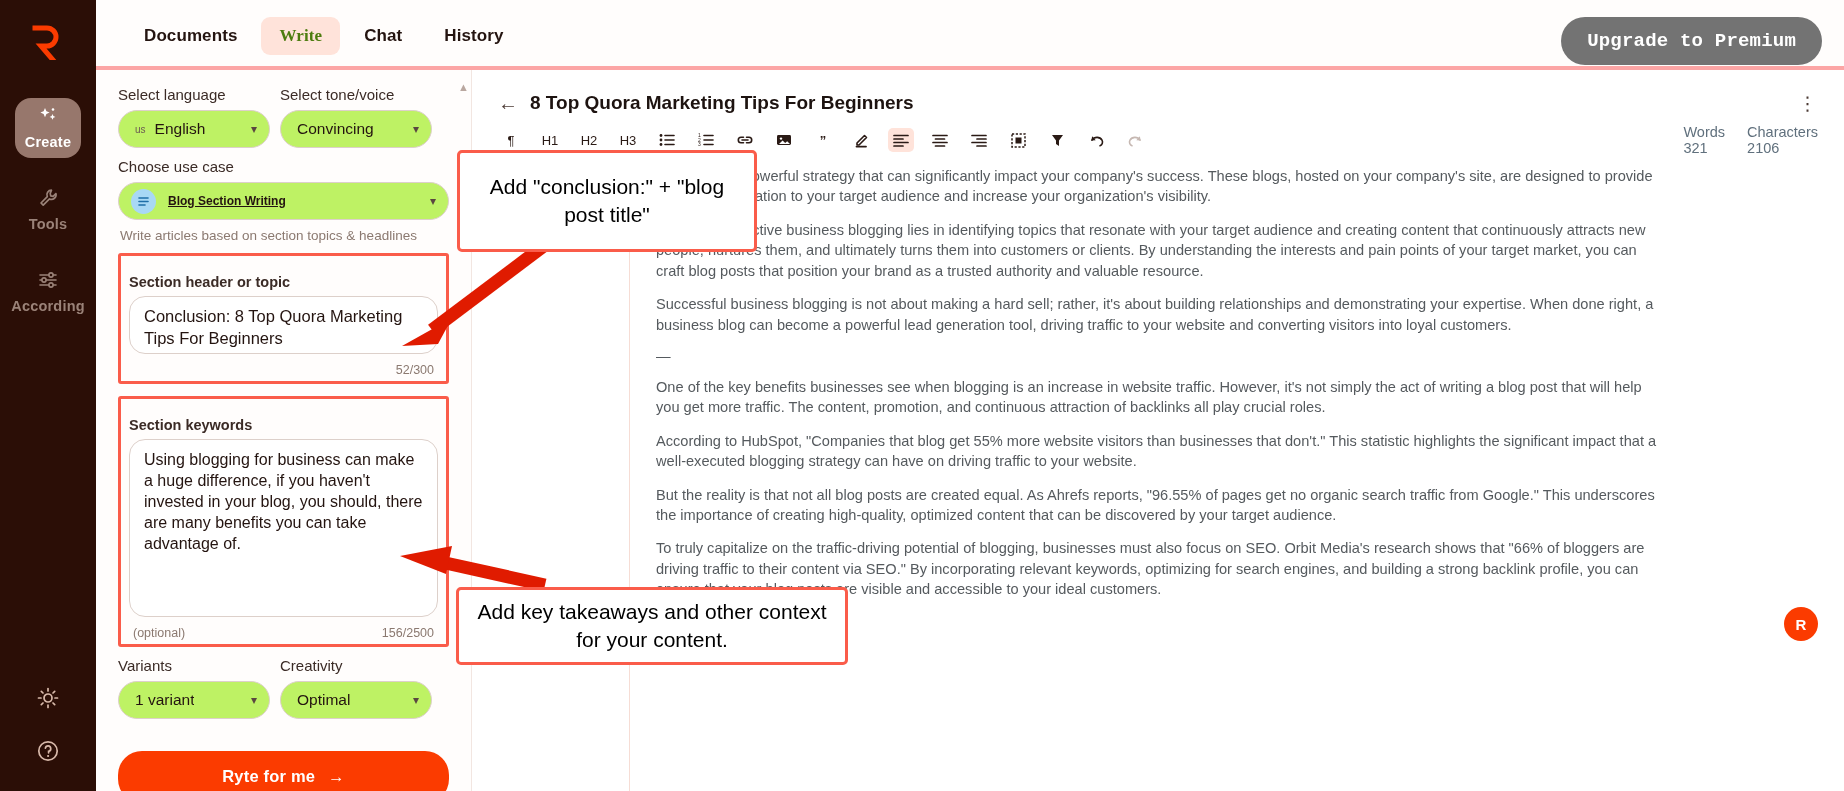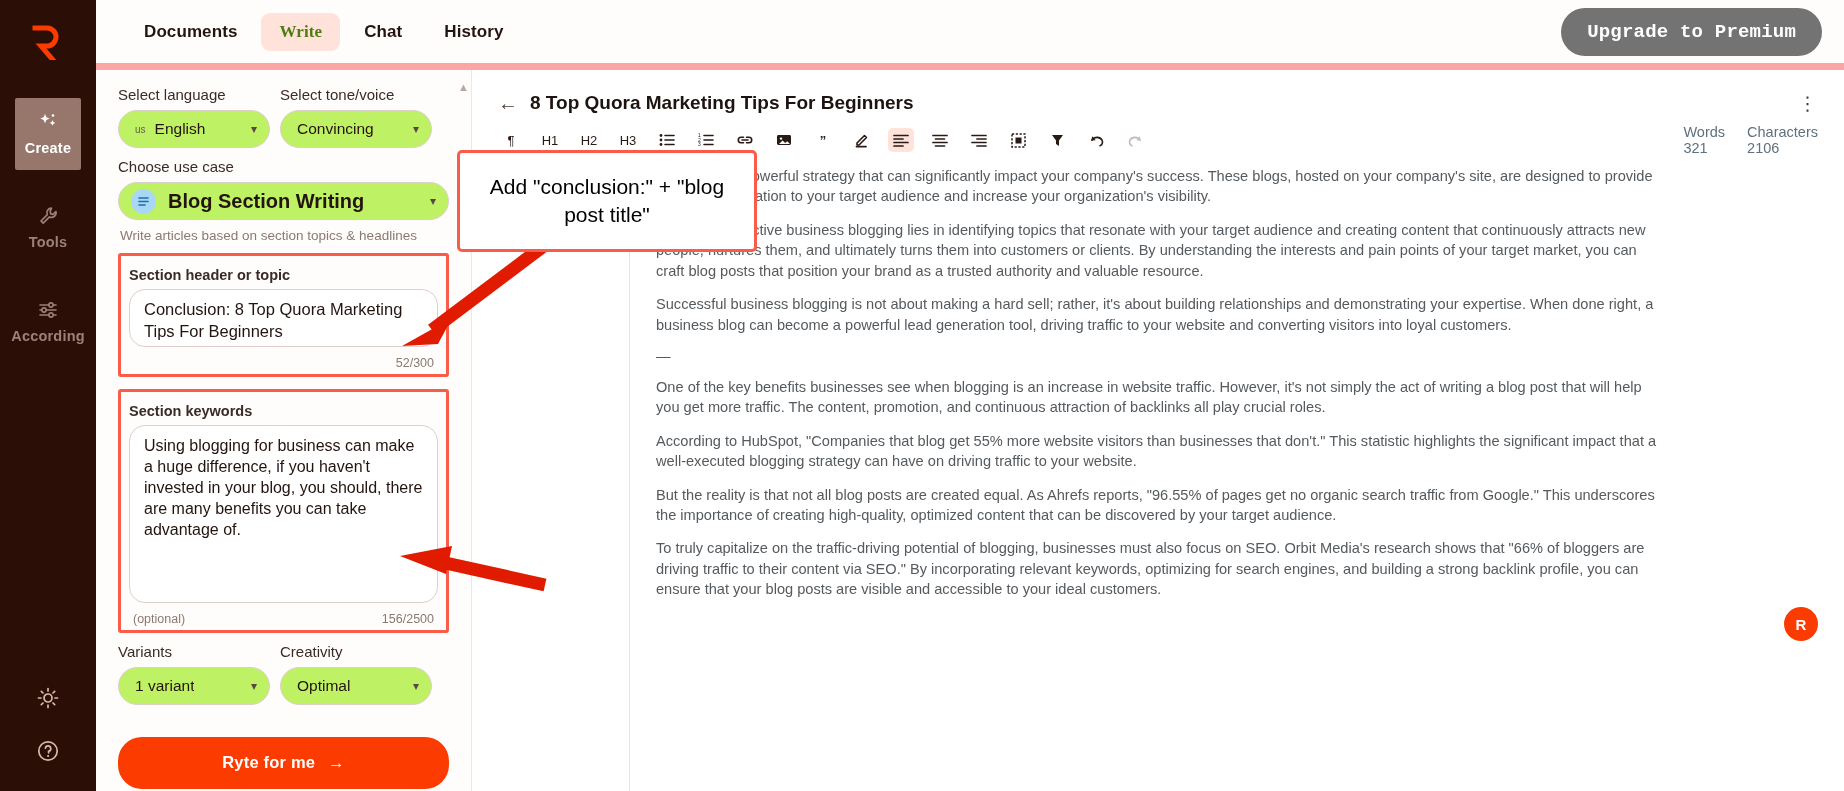--- a/index.html
+++ b/index.html
@@ -14,35 +14,35 @@
 
   
   .rail {
     width: 96px; height: 791px; background: #2b0e06;
     display: flex; flex-direction: column; align-items: center;
     flex: 0 0 96px; position: relative;
   }
   .rail-logo { margin-top: 14px; width: 56px; height: 56px; display:flex; align-items:center; justify-content:center; }
   .rail-items { margin-top: 28px; width: 100%; display: flex; flex-direction: column; align-items: center; gap: 22px; }
   .rail-item {
-    width: 66px; height: 72px; border-radius: 2px;
+    width: 66px; height: 60px; border-radius: 16px;
     display: flex; flex-direction: column; align-items: center; justify-content: center;
     gap: 4px; cursor: pointer; color: #9a8278;
   }
   .rail-item.active { background: #97776c; color: #ffffff; }
   .rail-item .rl { font-size: 14.5px; font-weight: 700; letter-spacing: .2px; }
   .rail-bottom { position: absolute; bottom: 24px; display: flex; flex-direction: column; align-items: center; gap: 26px; }
   .rail-bottom .ic { color: #c9ad9f; cursor: pointer; }
 
   
   .main { flex: 1 1 auto; display: flex; flex-direction: column; min-width: 0; background: #fffdfc; }
 
   .topbar {
-    height: 70px; flex: 0 0 70px; display: flex; align-items: center;
-    border-bottom: 7px solid #fca5a5; background: #fffdfc; padding: 0 22px 0 20px;
+    height: 70px; flex: 0 0 70px; display: flex; align-items: flex-start;
+    border-bottom: 4px solid #fca5a5; background: #fffdfc; padding: 17px 22px 0 20px;
   }
   .tabs { display: flex; align-items: center; gap: 6px; margin-left: 10px; }
   .tab {
     font-size: 17px; font-weight: 700; color: #241410; padding: 9px 18px;
     border-radius: 9px; cursor: pointer; letter-spacing: .1px;
   }
   .tab.active { color: #4d7c0f; background: #ffe3da; font-family: Liberation Serif, serif; }
   .upgrade-btn {
     margin-left: auto; background: #737373; color: #fff; border: none;
     font-family: Liberation Mono, monospace; font-size: 19px; font-weight: 700; letter-spacing: .2px;
@@ -69,24 +69,24 @@
   }
   .select .val { font-size: 15.5px; color: #241410; white-space: nowrap; overflow: hidden; }
   .select .caret { margin-left: auto; color: #5a4740; font-size: 12px; line-height: 1; }
   .flag { font-size: 10px; color: #6b5a53; margin-right: 1px; }
   .w-lang { width: 152px; } .w-tone { width: 152px; }
   .usecase { width: 100%; }
   .usecase .bubble {
     width: 25px; height: 25px; border-radius: 50%; background: #a8d8f5;
     display: flex; align-items: center; justify-content: center; flex: 0 0 25px; margin-left: 8px;
   }
-  .usecase .val { font-weight: 700; font-size: 20px; margin-left: 4px; }
+  .usecase .val { font-weight: 700; font-size: 12px; margin-left: 4px; text-decoration: underline; }
   .hint { font-size: 13.5px; color: #8b7970; line-height: 1.32; margin: 7px 2px 0 2px; }
 
-  .hl-box { border: 3px solid #fa5c4a; border-radius: 3px; padding: 11px 8px 4px 8px; margin-top: 8px; }
+  .hl-box { border: 3px solid #fa5c4a; border-radius: 3px; padding: 18px 8px 4px 8px; margin-top: 8px; }
 
   .input-line {
     width: 100%; border: 1px solid #ddd0ca; border-radius: 16px; background: #fff;
     font-family: inherit; font-size: 16.5px; color: #241410; line-height: 1.32;
     padding: 9px 14px; resize: none; outline: none; overflow: hidden;
   }
   .t-topic { height: 58px; }
   .t-keywords { height: 178px; font-size: 16px; }
   .counter { display: flex; font-size: 12.5px; color: #8b7970; margin-top: 5px; padding: 0 4px; }
   .counter .right { margin-left: auto; }
@@ -457,14 +457,15 @@
   </div>
 
   <svg class="arrow-svg" viewBox="0 0 1844 791">
     <path d="M545 245 L432 330" stroke="#e01b00" stroke-width="13" stroke-linecap="butt"></path>
     <path d="M402 346 L452 318 L438 344 Z" fill="#e01b00"></path>
     <path d="M545 585 L432 560" stroke="#e01b00" stroke-width="13" stroke-linecap="butt"></path>
     <path d="M400 556 L452 546 L446 574 Z" fill="#e01b00"></path>
   </svg>
 
   <div class="anno anno-1">Add "conclusion:" + "blog post title"</div>
+  <div class="anno anno-2">Add key takeaways and other context for your content.</div>
 
 </div>
 
 </body></html>

